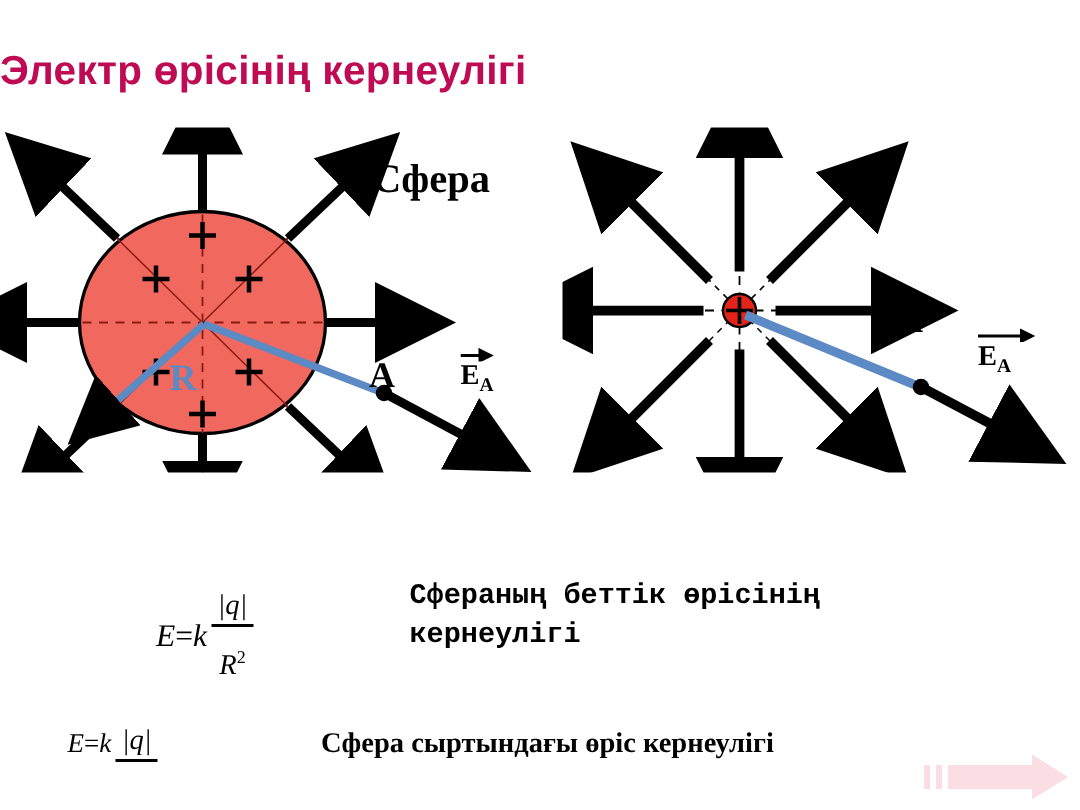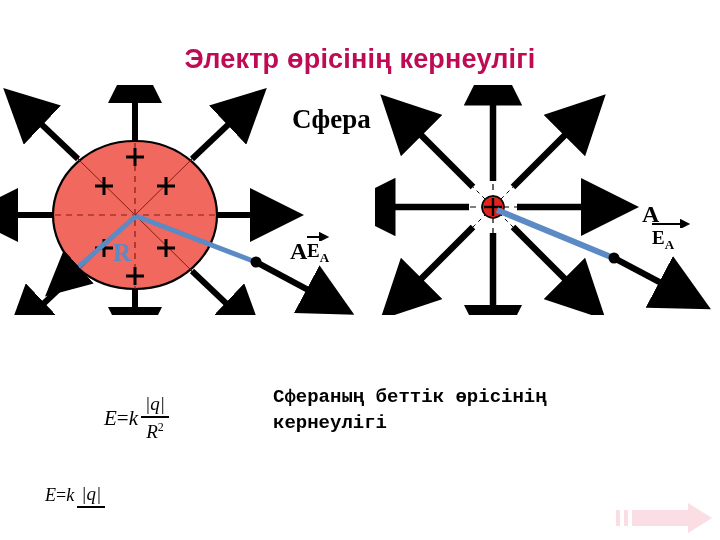--- a/index.html
+++ b/index.html
@@ -13,37 +13,35 @@
     height: 540px;
     background: #ffffff;
     overflow: hidden;
     font-family: "Liberation Serif", serif;
   }
 
   
   #slide-title {
     position: absolute;
     left: 0;
-    top: 44px;
+    top: 32px;
     width: 720px;
-    text-align: center;
     font-family: "Liberation Sans", sans-serif;
     font-weight: bold;
     font-size: 27px;
     letter-spacing: 0.2px;
     color: #BE0B54;
     white-space: nowrap;
   }
 
   
   .serif-bold {
     font-family: "Liberation Serif", serif;
     font-weight: bold;
     color: #000000;
-    margin-left: 44px;
   }
   #sfera-label {
     position: absolute;
     left: 248px;
     top: 104px;
     font-size: 27px;
   }
   #label-A-left {
     position: absolute;
     left: 246px;
@@ -106,21 +104,21 @@
     padding: 0 4px 1px 4px;
     font-size: 19px;
   }
   .frac .bar {
     display: block;
     height: 2px;
     background: #000;
   }
   .frac .den {
     display: block;
-    padding: 2px 4px 0 4px;
+    padding: 13px 4px 0 4px;
     font-size: 19px;
     text-align: center;
   }
   .abs { letter-spacing: 0px; }
   #formula-1 { left: 104px; top: 383px; font-size: 21px; }
   #formula-2 { left: 45px;  top: 473px; font-size: 18px; }
   #formula-1 .lead, #formula-2 .lead { vertical-align: middle; }
 
   #caption-1 {
     position: absolute;
@@ -319,20 +317,21 @@
 
   <div id="caption-1">Сфераның беттік өрісінің кернеулігі</div>
 
   <div class="formula" id="formula-2">
     <span class="lead it">E</span><span class="lead">=</span><span class="lead it">k</span><span class="frac">
       <span class="num it abs">|q|</span>
       <span class="bar"></span>
     </span>
   </div>
 
+  <div id="caption-2">Сфера сыртындағы  өріс кернеулігі</div>
 
   <div id="next-arrow">
     <svg width="96" height="30" viewBox="0 0 96 30">
       <path d="M0,7 L4,7 L4,23 L0,23 z" fill="#FBDDE4"></path>
       <path d="M8,7 L12,7 L12,23 L8,23 z" fill="#FBDDE4"></path>
       <path d="M16,7 L72,7 L72,0 L96,15 L72,30 L72,23 L16,23 z" fill="#FBDDE4"></path>
     </svg>
   </div>
 
 </div>

